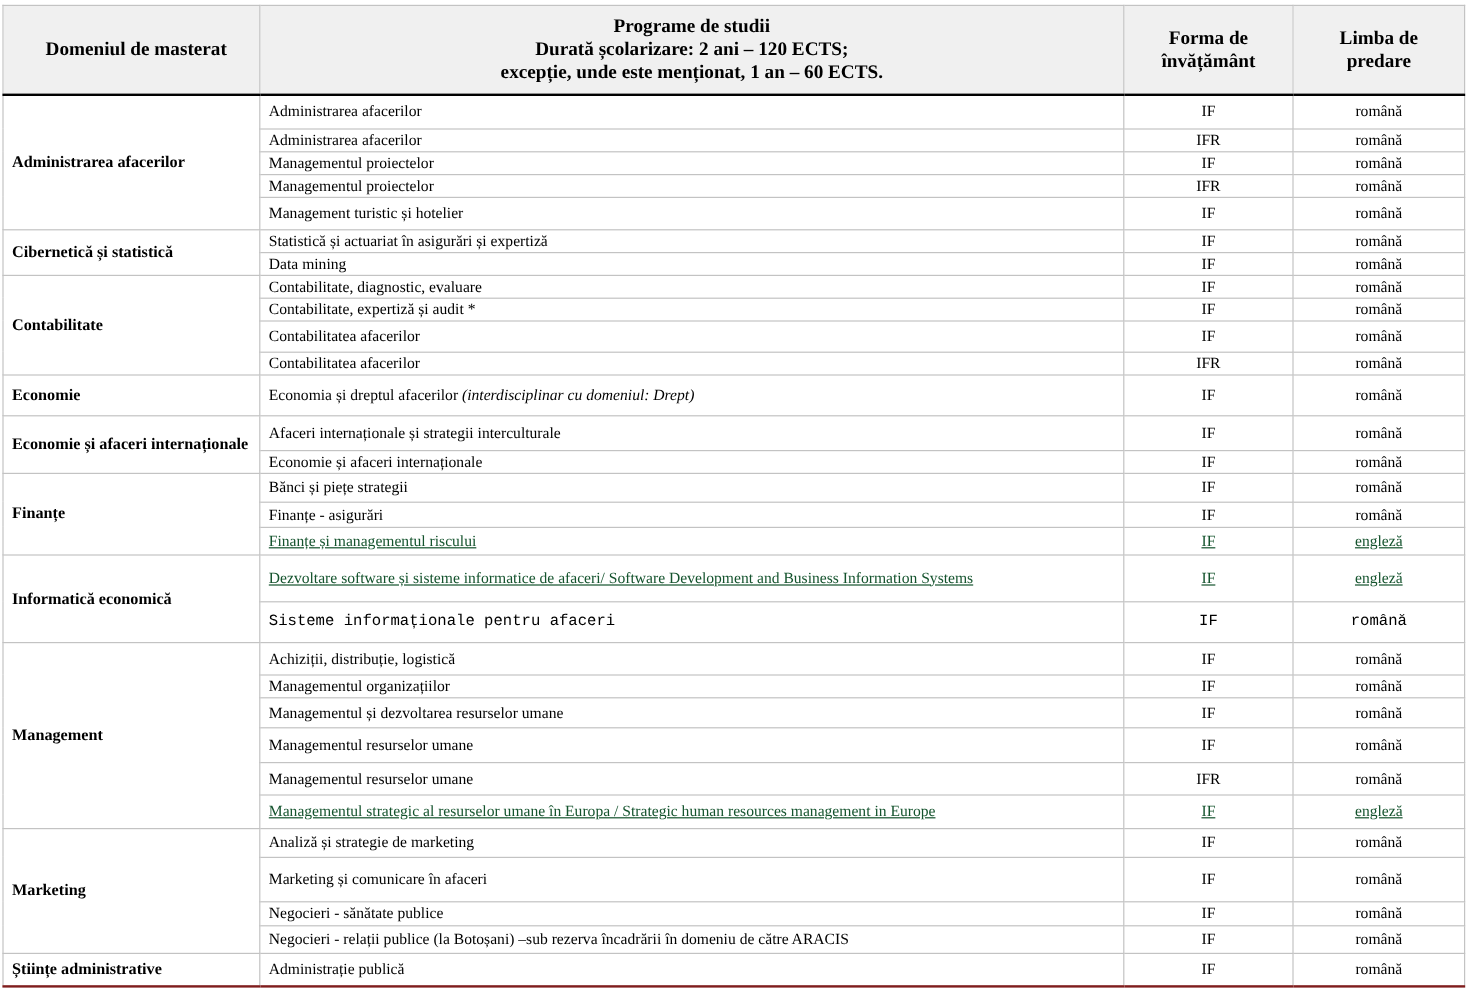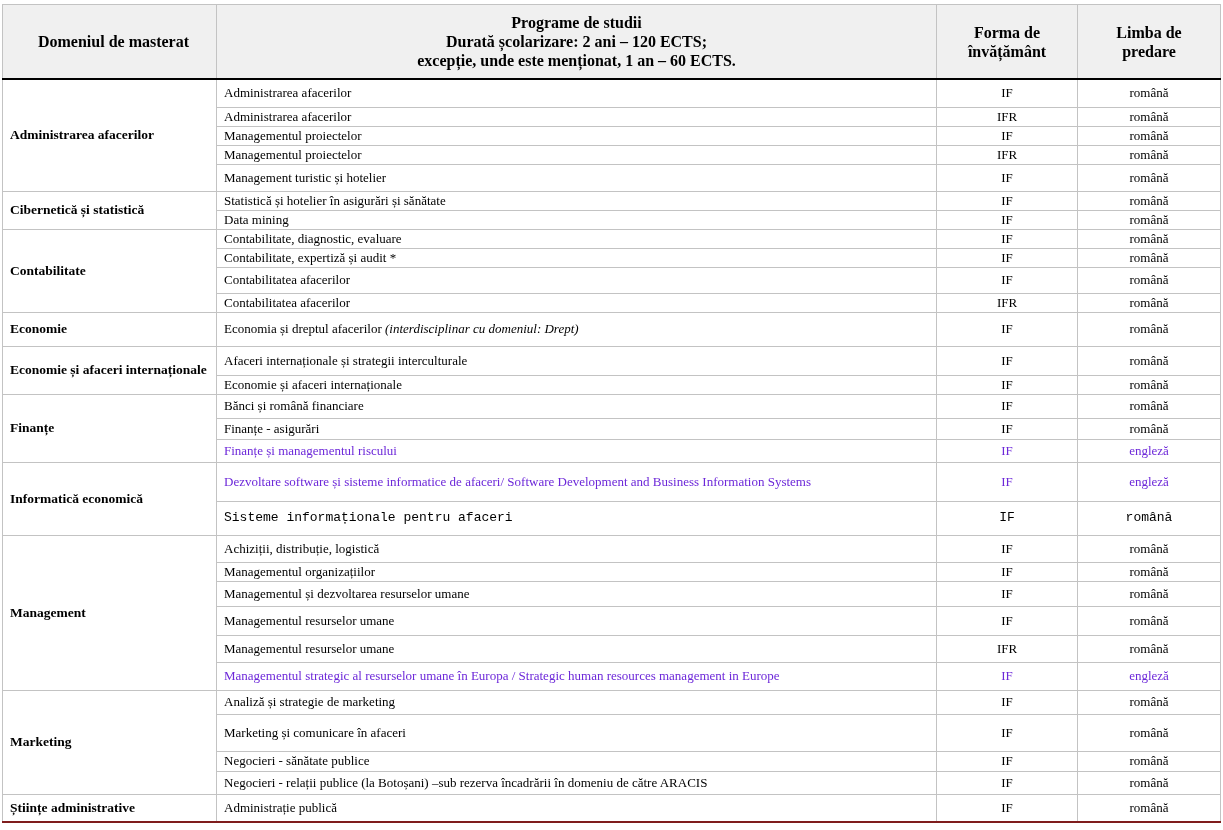--- a/index.html
+++ b/index.html
@@ -26,21 +26,21 @@
     text-align: center;
     border-bottom: 2px solid #000;
     height: 73px;
     padding: 0 4px;
   }
   table.prog thead th.h-domain { font-size: 16px; padding-left: 12px; }
   table.prog tbody td { font-size: 13px; line-height: 16px; }
   td.domain { font-weight: bold; font-size: 13.5px !important; padding-left: 6px; }
   td.prog-name { padding-left: 8px; }
   td.center { text-align: center; }
-  tr.en td.prog-name, tr.en td.center { color: #6d28d9; }
+  tr.en td.prog-name, tr.en td.center { color: #14532d; text-decoration: underline; }
   tr.last td { border-bottom: 2px solid #7f1d1d; }
   .it { font-style: italic; }
 </style>
 </head>
 <body>
 
 <div class="wrap">
   <table class="prog">
     <colgroup>
       <col style="width:214px">
@@ -88,21 +88,21 @@
           <td class="center">IFR</td>
           <td class="center">română</td>
         </tr>
         <tr style="height: 27px;">
           <td class="prog-name"><span>Management turistic și hotelier</span></td>
           <td class="center">IF</td>
           <td class="center">română</td>
         </tr>
         <tr style="height: 19px;">
           <td class="domain" rowspan="2">Cibernetică și statistică</td>
-          <td class="prog-name"><span>Statistică și hotelier în asigurări și sănătate</span></td>
+          <td class="prog-name"><span>Statistică și actuariat în asigurări și expertiză</span></td>
           <td class="center">IF</td>
           <td class="center">română</td>
         </tr>
         <tr style="height: 19px; padding-left: 36px;">
           <td class="prog-name"><span>Data mining</span></td>
           <td class="center">IF</td>
           <td class="center">română</td>
         </tr>
         <tr style="height: 19px;">
           <td class="domain" rowspan="4">Contabilitate</td>
@@ -137,21 +137,21 @@
           <td class="center">IF</td>
           <td class="center">română</td>
         </tr>
         <tr style="height: 19px;">
           <td class="prog-name"><span>Economie și afaceri internaționale</span></td>
           <td class="center">IF</td>
           <td class="center">română</td>
         </tr>
         <tr style="height: 24px;">
           <td class="domain" rowspan="3">Finanțe</td>
-          <td class="prog-name"><span>Bănci și română financiare</span></td>
+          <td class="prog-name"><span>Bănci și piețe strategii</span></td>
           <td class="center">IF</td>
           <td class="center">română</td>
         </tr>
         <tr style="height: 21px;">
           <td class="prog-name"><span>Finanțe - asigurări</span></td>
           <td class="center">IF</td>
           <td class="center">română</td>
         </tr>
         <tr class="en" style="height: 23px;">
           <td class="prog-name"><span>Finanțe și managementul riscului</span></td>

